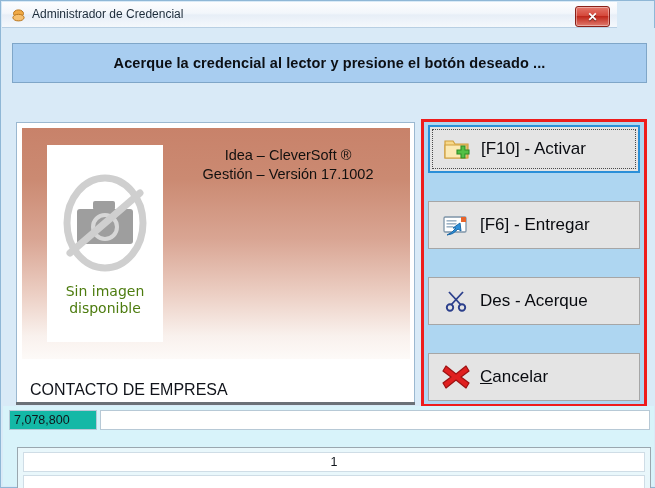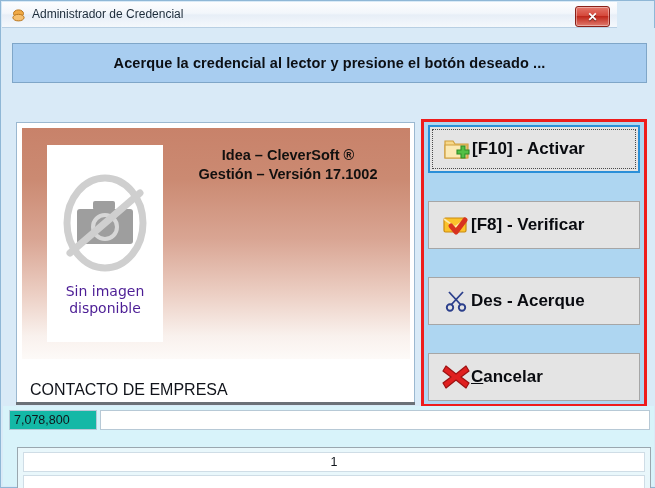--- a/index.html
+++ b/index.html
@@ -69,26 +69,26 @@
   .photo-box{
     position:absolute;left:25px;top:17px;width:116px;height:197px;
     background:#ffffff;
   }
   .noimg-wrap{
     position:absolute;left:0;top:0;width:116px;height:197px;
     display:flex;flex-direction:column;align-items:center;justify-content:center;
   }
   .noimg-svg{display:block;}
   .noimg-cap{
-    font-size:14px;color:#4c1d95;text-align:center;line-height:1.15;
+    font-size:14px;color:#4d7c0f;text-align:center;line-height:1.15;
     margin-top:4px;font-family:"DejaVu Sans",sans-serif;
   }
   .brand{
     position:absolute;left:148px;top:18px;width:236px;
-    text-align:center;font-size:14.5px;font-weight:bold;color:#12100f;
+    text-align:center;font-size:14.5px;font-weight:normal;color:#12100f;
     line-height:1.33;
   }
   .card-footer{
     position:absolute;left:5px;top:236px;width:388px;height:40px;
     background:#ffffff;
     display:flex;align-items:flex-end;
   }
   .card-footer-text{
     font-size:16px;color:#10131a;padding-left:8px;
   }
@@ -124,22 +124,22 @@
     position:absolute;left:2px;top:2px;right:2px;bottom:2px;
     border:1px dotted #4a4a4a;
     pointer-events:none;
   }
   .btn-icon{
     width:30px;height:30px;margin-left:12px;
     display:flex;align-items:center;justify-content:center;
     flex:0 0 auto;
   }
   .btn-label{
-    font-size:17px;font-weight:bold;color:#090b10;
-    white-space:nowrap;
+    font-size:17px;font-weight:normal;color:#090b10;
+    margin-left:9px;white-space:nowrap;
   }
   .btn-label u{text-decoration:underline;}
   
   .bottom-zone{
     position:absolute;left:1px;top:378px;width:651px;height:80px;
     background:#d8f3fa;
   }
   .field-num{
     position:absolute;left:6px;top:4px;width:88px;height:20px;
     background:#14b8a6;border:1px solid #b7c9d6;box-sizing:border-box;
@@ -233,31 +233,34 @@
           <span class="btn-icon">
             <svg width="26" height="24" viewBox="0 0 26 24">
               <path d="M1 4 h8 l2 3 h13 v14 H1 Z" fill="#f7d889" stroke="#d0a03f" stroke-width="1.2"></path>
               <path d="M1 8 h22 v13 H1 Z" fill="#fbe9b4" stroke="#d0a03f" stroke-width="1.2"></path>
               <path d="M13 13 h4 v-4 h4 v4 h4 v4 h-4 v4 h-4 v-4 h-4 Z" fill="#52c045" stroke="#2f8c27" stroke-width="1.1"></path>
             </svg>
           </span>
           <span class="btn-label">[F10] - Activar</span>
         </div>
 
+
         <div class="btn">
           <span class="btn-icon">
             <svg width="26" height="24" viewBox="0 0 26 24">
-              <rect x="1" y="5" width="22" height="14" rx="1.5" fill="#fbc22b" stroke="#c98a11" stroke-width="1.2"></rect>
-              <path d="M1 6 L12 14 L23 6" fill="none" stroke="#fde9a8" stroke-width="1.6"></path>
-              <path d="M8 13 l5 6 l9 -12" fill="none" stroke="#d8321f" stroke-width="5" stroke-linecap="round" stroke-linejoin="round"></path>
+              <rect x="1" y="4" width="22" height="15" rx="1.2" fill="#ffffff" stroke="#7d94a8" stroke-width="1.3"></rect>
+              <rect x="3.5" y="7" width="10" height="1.6" fill="#9fb4c6"></rect>
+              <rect x="3.5" y="10" width="10" height="1.6" fill="#9fb4c6"></rect>
+              <rect x="3.5" y="13" width="7" height="1.6" fill="#9fb4c6"></rect>
+              <rect x="18" y="4" width="5" height="5" fill="#e8642a"></rect>
+              <path d="M4 22 q5 -2 9 -7 l-3 0 l7 -5 l1 8 l-3 -2 q-5 6 -11 6 Z" fill="#2f8fd8" stroke="#1d6aa8" stroke-width="1"></path>
             </svg>
           </span>
-          <span class="btn-label">[F8] - Verificar</span>
-        </div>
-
+          <span class="btn-label">[F6] - Entregar</span>
+        </div>
 
         <div class="btn">
           <span class="btn-icon">
             <svg width="24" height="22" viewBox="0 0 24 22">
               <line x1="5" y1="2" x2="17" y2="15" stroke="#2b3f8c" stroke-width="1.8"></line>
               <line x1="19" y1="2" x2="7" y2="15" stroke="#2b3f8c" stroke-width="1.8"></line>
               <circle cx="6" cy="17.5" r="3.2" fill="none" stroke="#2b3f8c" stroke-width="1.9"></circle>
               <circle cx="18" cy="17.5" r="3.2" fill="none" stroke="#2b3f8c" stroke-width="1.9"></circle>
             </svg>
           </span>

